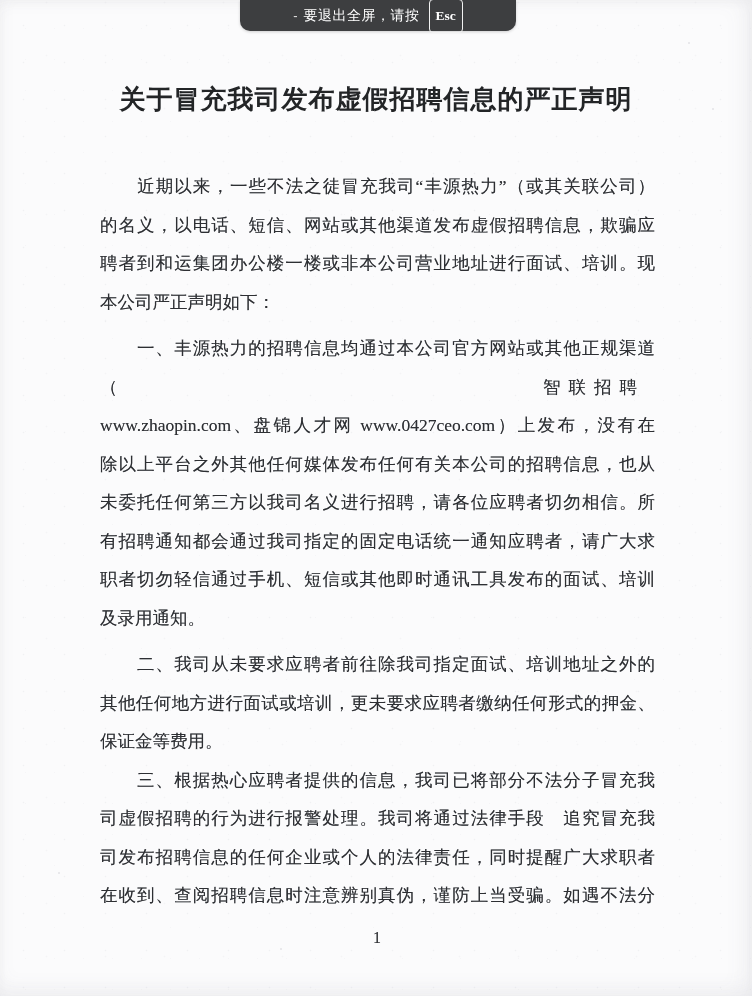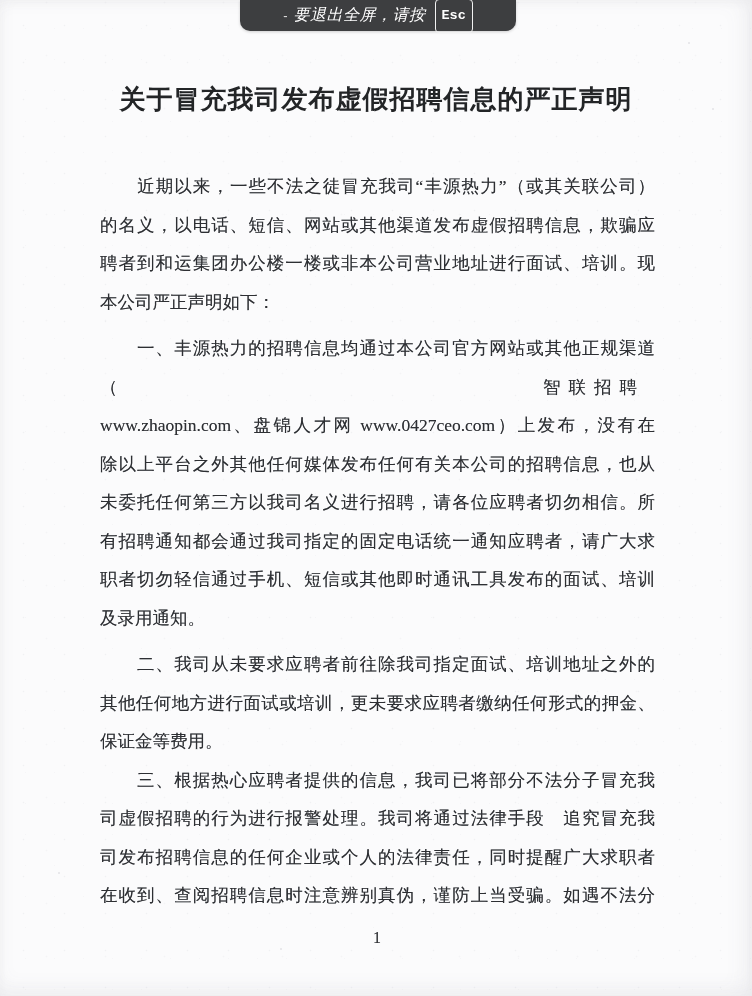--- a/index.html
+++ b/index.html
@@ -63,35 +63,34 @@
     font-family: "Liberation Sans", "DejaVu Sans", sans-serif;
     z-index: 5;
     box-shadow: 0 1px 3px rgba(0,0,0,0.18);
   }
   .toast .dash {
     font-size: 13px;
     opacity: 0.85;
     margin-right: -3px;
   }
   .toast .msg {
-    font-size: 16px;
+    font-size: 14px;
     letter-spacing: 0.5px;
-    font-style: italic;
   }
   .toast .esc {
     border: 1.5px solid #f2f2f2;
     border-radius: 4px;
     padding: 16px 6px;
     height: 21px;
     box-sizing: border-box;
     display: flex;
     align-items: center;
     font-weight: bold;
     font-size: 13.5px;
-    font-family: Liberation Mono, monospace;
+    font-family: Liberation Serif, serif;
   }
 
   
   .title {
     margin: 0;
     padding-top: 82px;
     text-align: center;
     font-size: 26px;
     font-weight: bold;
     letter-spacing: 1px;

